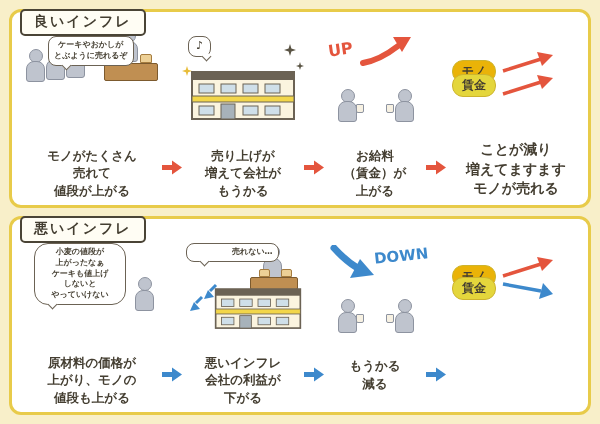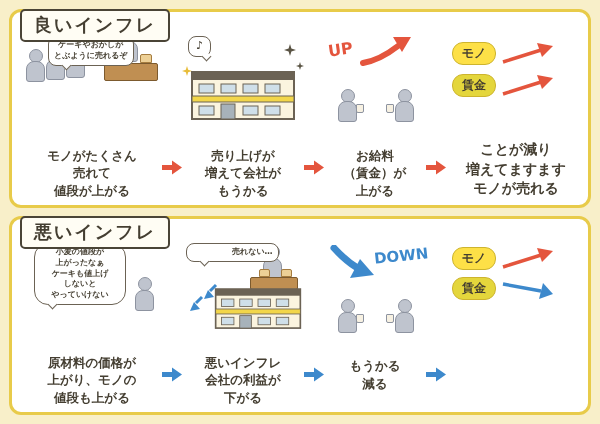--- a/index.html
+++ b/index.html
@@ -6,21 +6,21 @@
   html, body { width: 600px; height: 424px; }
   body { background: #f8efc9; font-family: "DejaVu Sans", sans-serif; color: #443e31; overflow: hidden; }
 
   .panel { position: relative; width: 582px; height: 199px; margin-left: 9px; background: #fff;
            border: 3px solid #e8cb4a; border-radius: 12px; padding: 24px 8px 6px 10px; }
   .panel.good { margin-top: 9px; }
   .panel.bad  { margin-top: 8px; }
 
   .title-badge { position: absolute; top: -3px; left: 8px; z-index: 3; background: #fffdf4;
                  border: 2.5px solid #4a4436; border-radius: 5px; padding: 2px 12px 3px;
-                 font-size: 18px; font-weight: bold; letter-spacing: 2px; }
+                 font-size: 14px; font-weight: bold; letter-spacing: 2px; }
 
   .row { display: flex; height: 100%; }
   .step { display: flex; flex-direction: column; flex: 0 0 auto; }
   .s1 { width: 140px; gap: 40px; } .s2 { width: 122px; } .s3 { width: 102px; } .s4 { width: 140px; }
   .scene { position: relative; flex: 1; }
   .caption { font-weight: bold; font-size: 12.5px; line-height: 1.4; text-align: center; white-space: pre-line; margin-top: 24px; }
   .caption.big { font-size: 14px; }
   .flow-arrow { align-self: flex-end; margin-bottom: 24px; flex: 0 0 auto; }
 
   .bubble { position: absolute; background: #fff; border: 1.5px solid #6b6254; border-radius: 8px;
@@ -38,21 +38,21 @@
                     border-radius: 8px 8px 3px 3px; background: #bfc4ce; border: 1.3px solid #8d93a0; }
 
   .counter { position: absolute; background: #c08f52; border: 1.3px solid #7c5a2e; border-radius: 2px; }
   .cake { position: absolute; background: #edd096; border: 1px solid #a57c3f; border-radius: 2px 2px 0 0; }
   .cup { position: absolute; width: 8px; height: 9px; background: #f7f1e2; border: 1px solid #8d93a0;
          border-radius: 1px 1px 2px 2px; z-index: 2; }
 
   .badge-row { position: absolute; left: 6px; display: flex; align-items: center; gap: 5px; }
   .pill { display: inline-block; min-width: 44px; text-align: center; padding: 2px 8px;
           border-radius: 11px; font-size: 12px; font-weight: bold; border: 1px solid #cdb42e; }
-  .pill.mono { background: #fde047; }
+  .pill.mono { background: #eab308; margin-top: 18px; }
   .pill.chingin { background: #e4d63c; }
 
   .up-label   { position: absolute; font-size: 16px; font-weight: bold; color: #e4553d; transform: rotate(-8deg); }
   .down-label { position: absolute; font-size: 15px; font-weight: bold; color: #3d89cc; transform: rotate(-6deg); }
   .abs { position: absolute; }
 </style>
 </head>
 <body>
 
 <div class="panel good">

